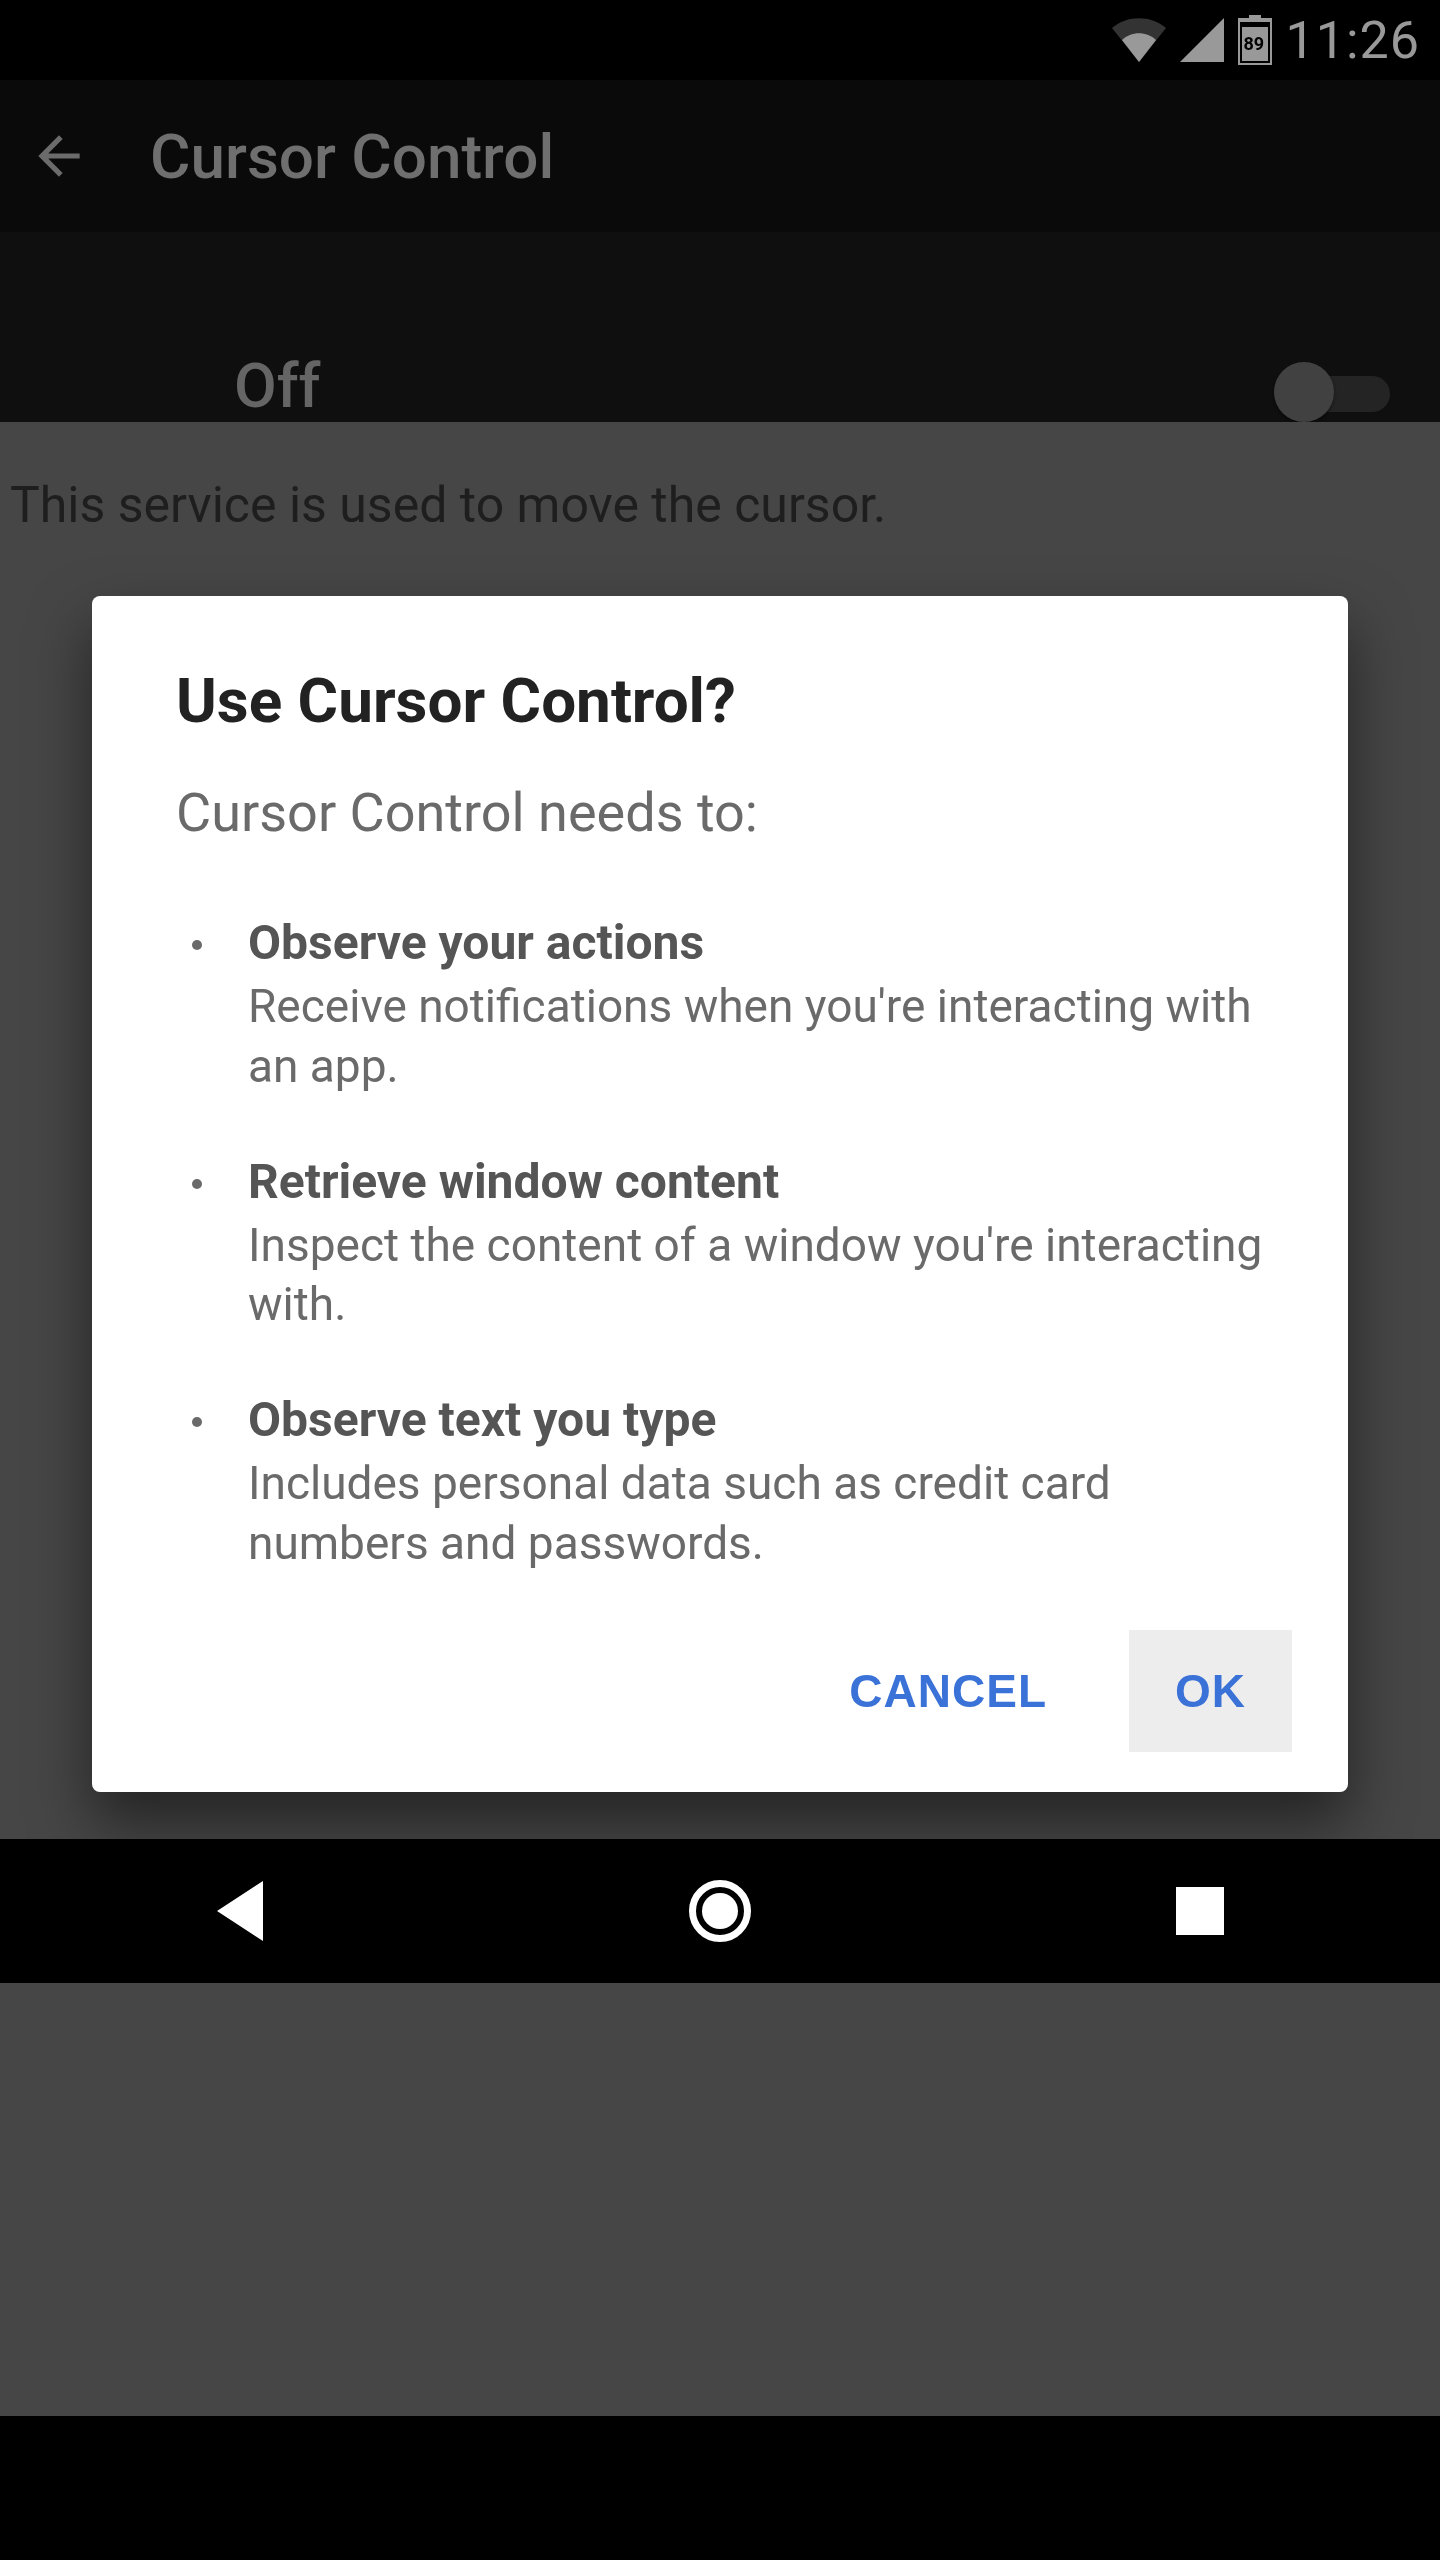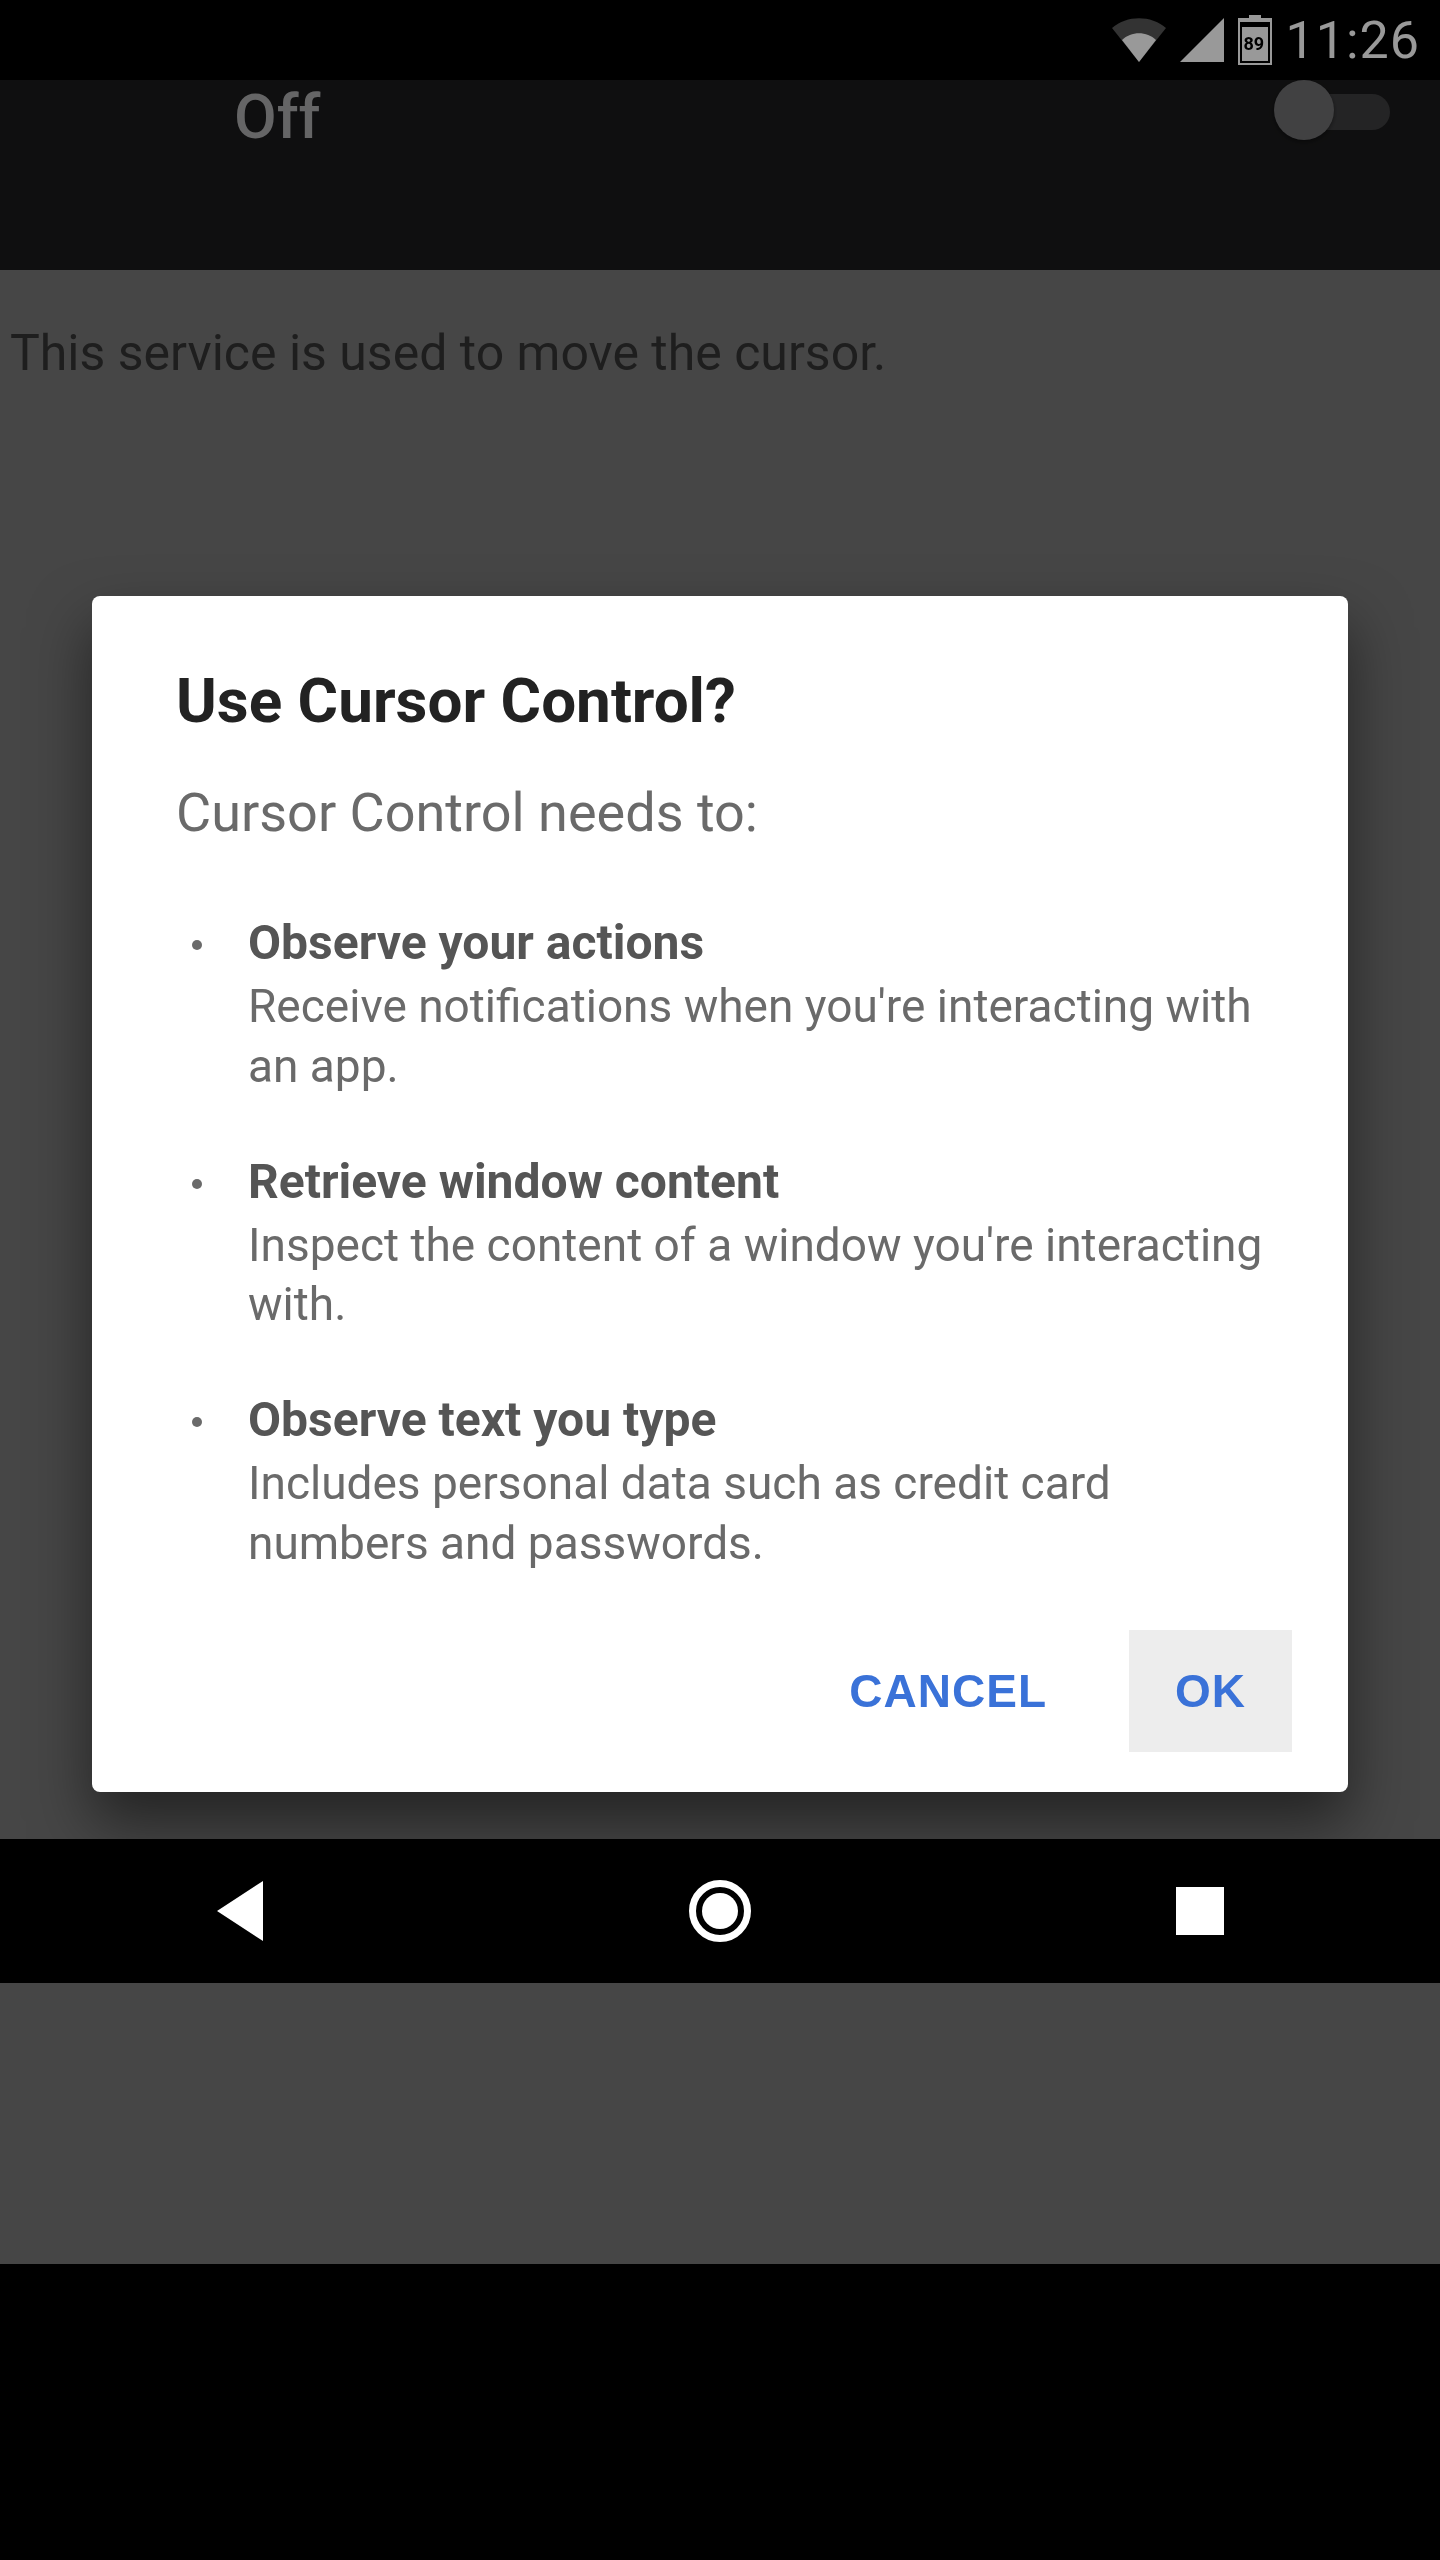--- a/index.html
+++ b/index.html
@@ -56,21 +56,21 @@
     color: #b9b9ba;
     font-size: 62px;
     font-weight: 500;
   }
 
   
   .togglerow {
     height: 190px;
     background: #1a1a1b;
     display: flex;
-    align-items: flex-start;
+    align-items: flex-end;
     justify-content: space-between;
     padding: 0 50px 0 234px;
     gap: 44px;
   }
   .togglerow .state {
     color: #a9a9ab;
     font-size: 62px;
     font-weight: 500;
   }
   .switch {
@@ -241,20 +241,28 @@
       <svg width="34" height="50" viewBox="0 0 34 50">
         <rect x="11" y="0" width="12" height="5" fill="#fff"></rect>
         <rect x="0" y="5" width="34" height="45" fill="none" stroke="#fff" stroke-width="4"></rect>
         <rect x="4" y="12" width="26" height="34" fill="#fff"></rect>
       </svg>
       <span class="battery-label" style="left:6px; top:18px;">89</span>
     </span>
     <span class="time">11:26</span>
   </div>
 
+  <div class="appbar">
+    <span class="back">
+      <svg width="62" height="62" viewBox="0 0 24 24" fill="#b3b3b4">
+        <path d="M20 11H7.83l5.59-5.59L12 4l-8 8 8 8 1.41-1.41L7.83 13H20z"></path>
+      </svg>
+    </span>
+    <span class="title">Cursor Control</span>
+  </div>
 
   <div class="togglerow">
     <span class="state">Off</span>
     <div class="switch">
       <div class="track"></div>
       <div class="thumb"></div>
     </div>
   </div>
 
   <div class="content-behind">

